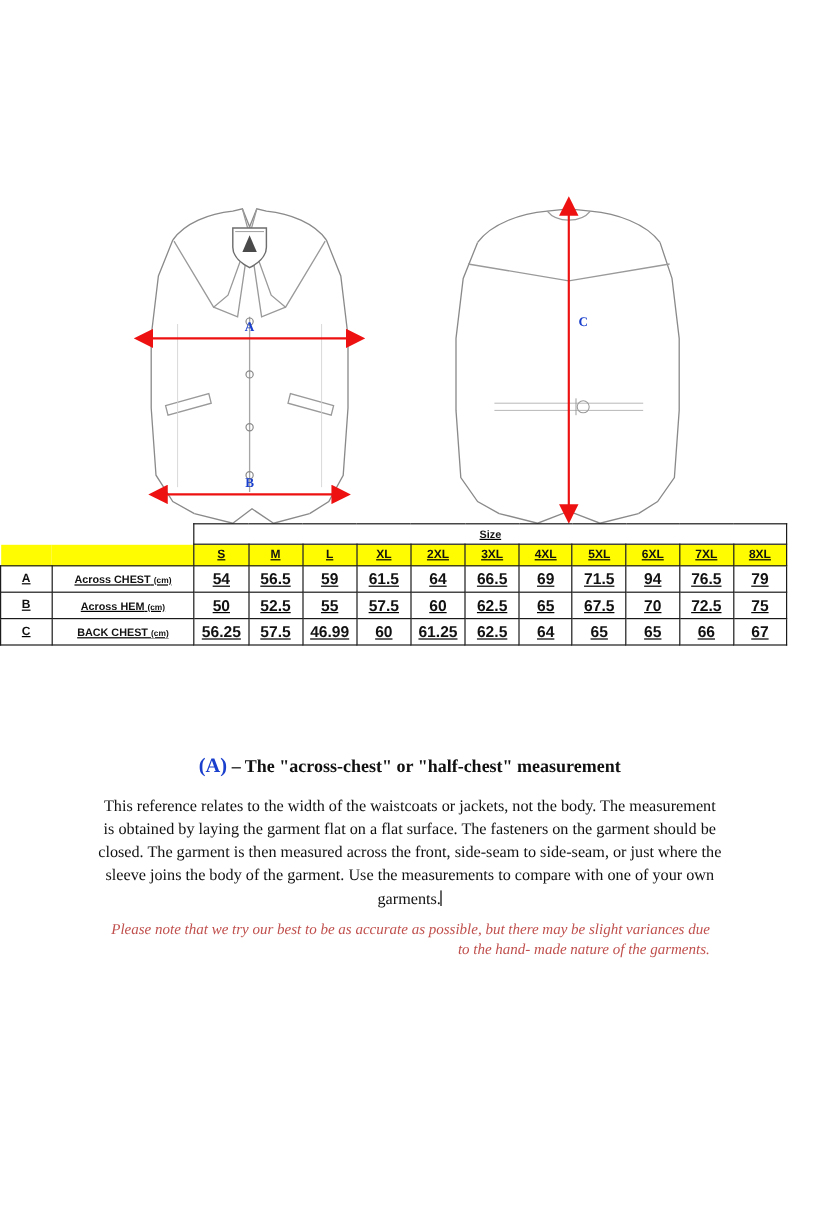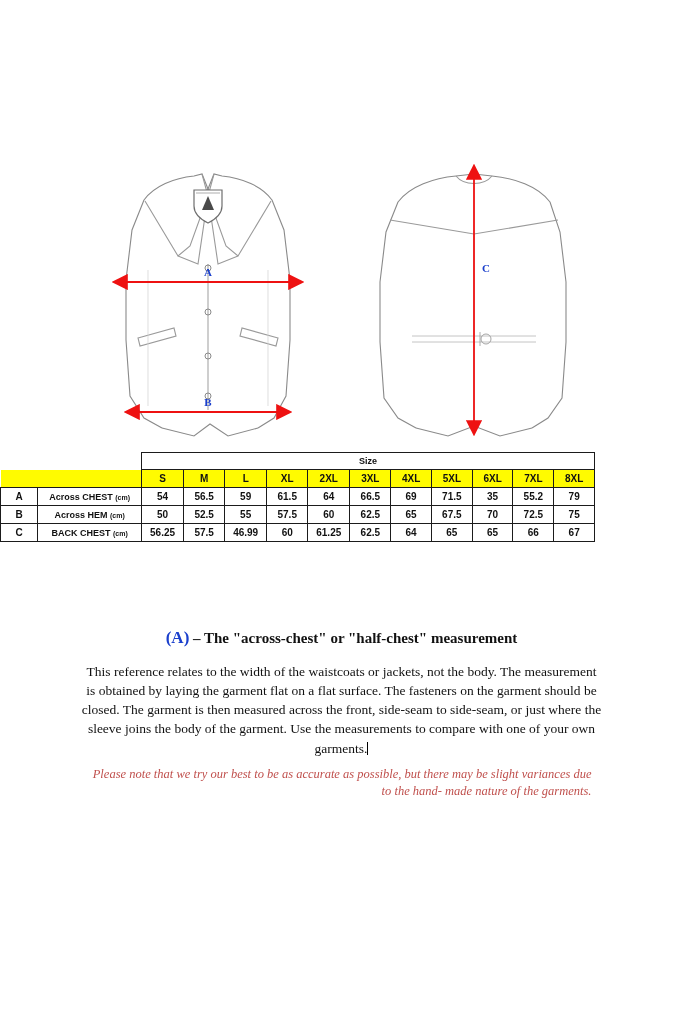--- a/index.html
+++ b/index.html
@@ -32,22 +32,23 @@
     font-family: "Liberation Serif", serif;
     font-weight: bold;
     font-size: 11px;
     fill: #1a3fcc;
   }
 
   
   .table-wrap {
     position: absolute;
     left: 0;
-    top: 452px;
-    width: 595px;
+    top: 436px;
+    width: 656px;
+    text-decoration: underline;
   }
   table.sizes {
     border-collapse: collapse;
     margin: 0 auto;
     font-family: "Liberation Sans", sans-serif;
     font-size: 9px;
   }
   table.sizes td, table.sizes th {
     border: 1px solid #1b1b1b;
     text-align: center;
@@ -81,21 +82,21 @@
     background: #fff;
     letter-spacing: 0px;
   }
   .row-name .unit {
     font-size: 7px;
     font-weight: bold;
   }
   .val-cell {
     width: 41px;
     background: #fff;
-    font-size: 10px;
+    font-size: 13px;
     font-weight: bold;
   }
   .blank-cell {
     border: none !important;
     background: #fff;
   }
 
   
   .explain {
     position: absolute;
@@ -250,22 +251,22 @@
         <td class="row-letter">A</td>
         <td class="row-name"><span>Across CHEST</span> <span class="unit">(cm)</span></td>
         <td class="val-cell">54</td>
         <td class="val-cell">56.5</td>
         <td class="val-cell">59</td>
         <td class="val-cell">61.5</td>
         <td class="val-cell">64</td>
         <td class="val-cell">66.5</td>
         <td class="val-cell">69</td>
         <td class="val-cell">71.5</td>
-        <td class="val-cell">35</td>
-        <td class="val-cell">55.2</td>
+        <td class="val-cell">94</td>
+        <td class="val-cell">76.5</td>
         <td class="val-cell">79</td>
       </tr>
 
       <tr>
         <td class="row-letter">B</td>
         <td class="row-name"><span>Across HEM</span> <span class="unit">(cm)</span></td>
         <td class="val-cell">50</td>
         <td class="val-cell">52.5</td>
         <td class="val-cell">55</td>
         <td class="val-cell">57.5</td>

